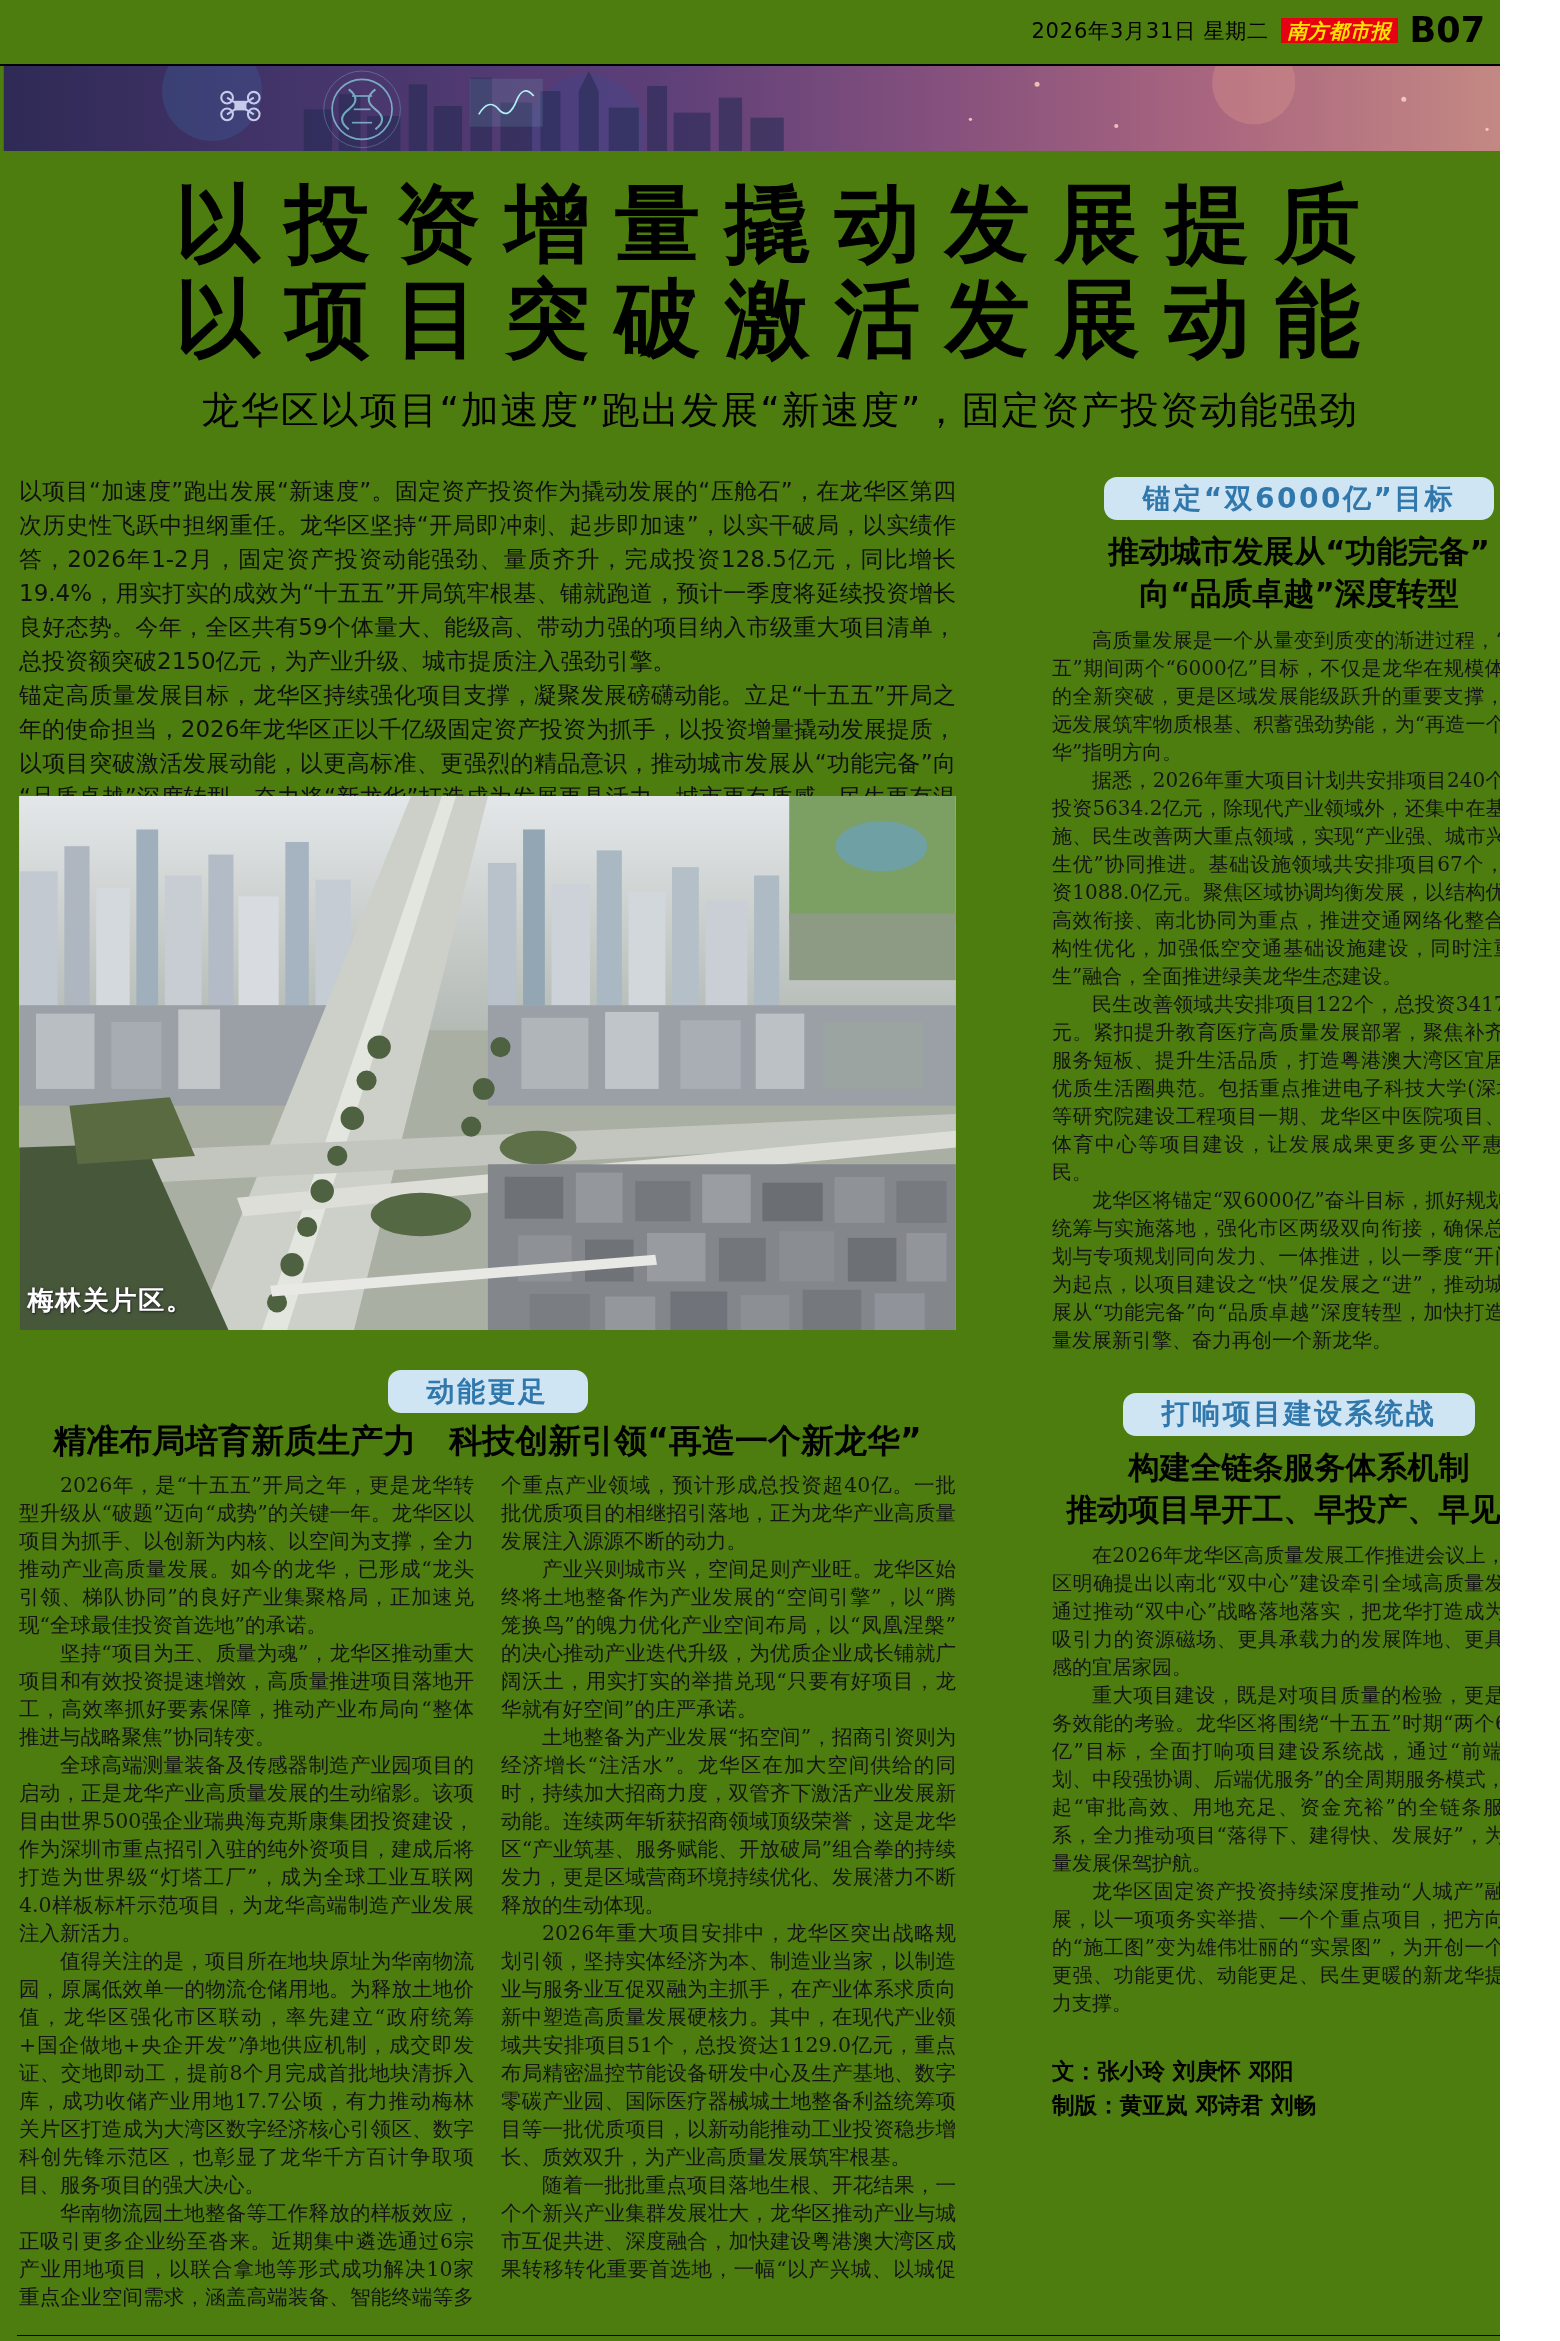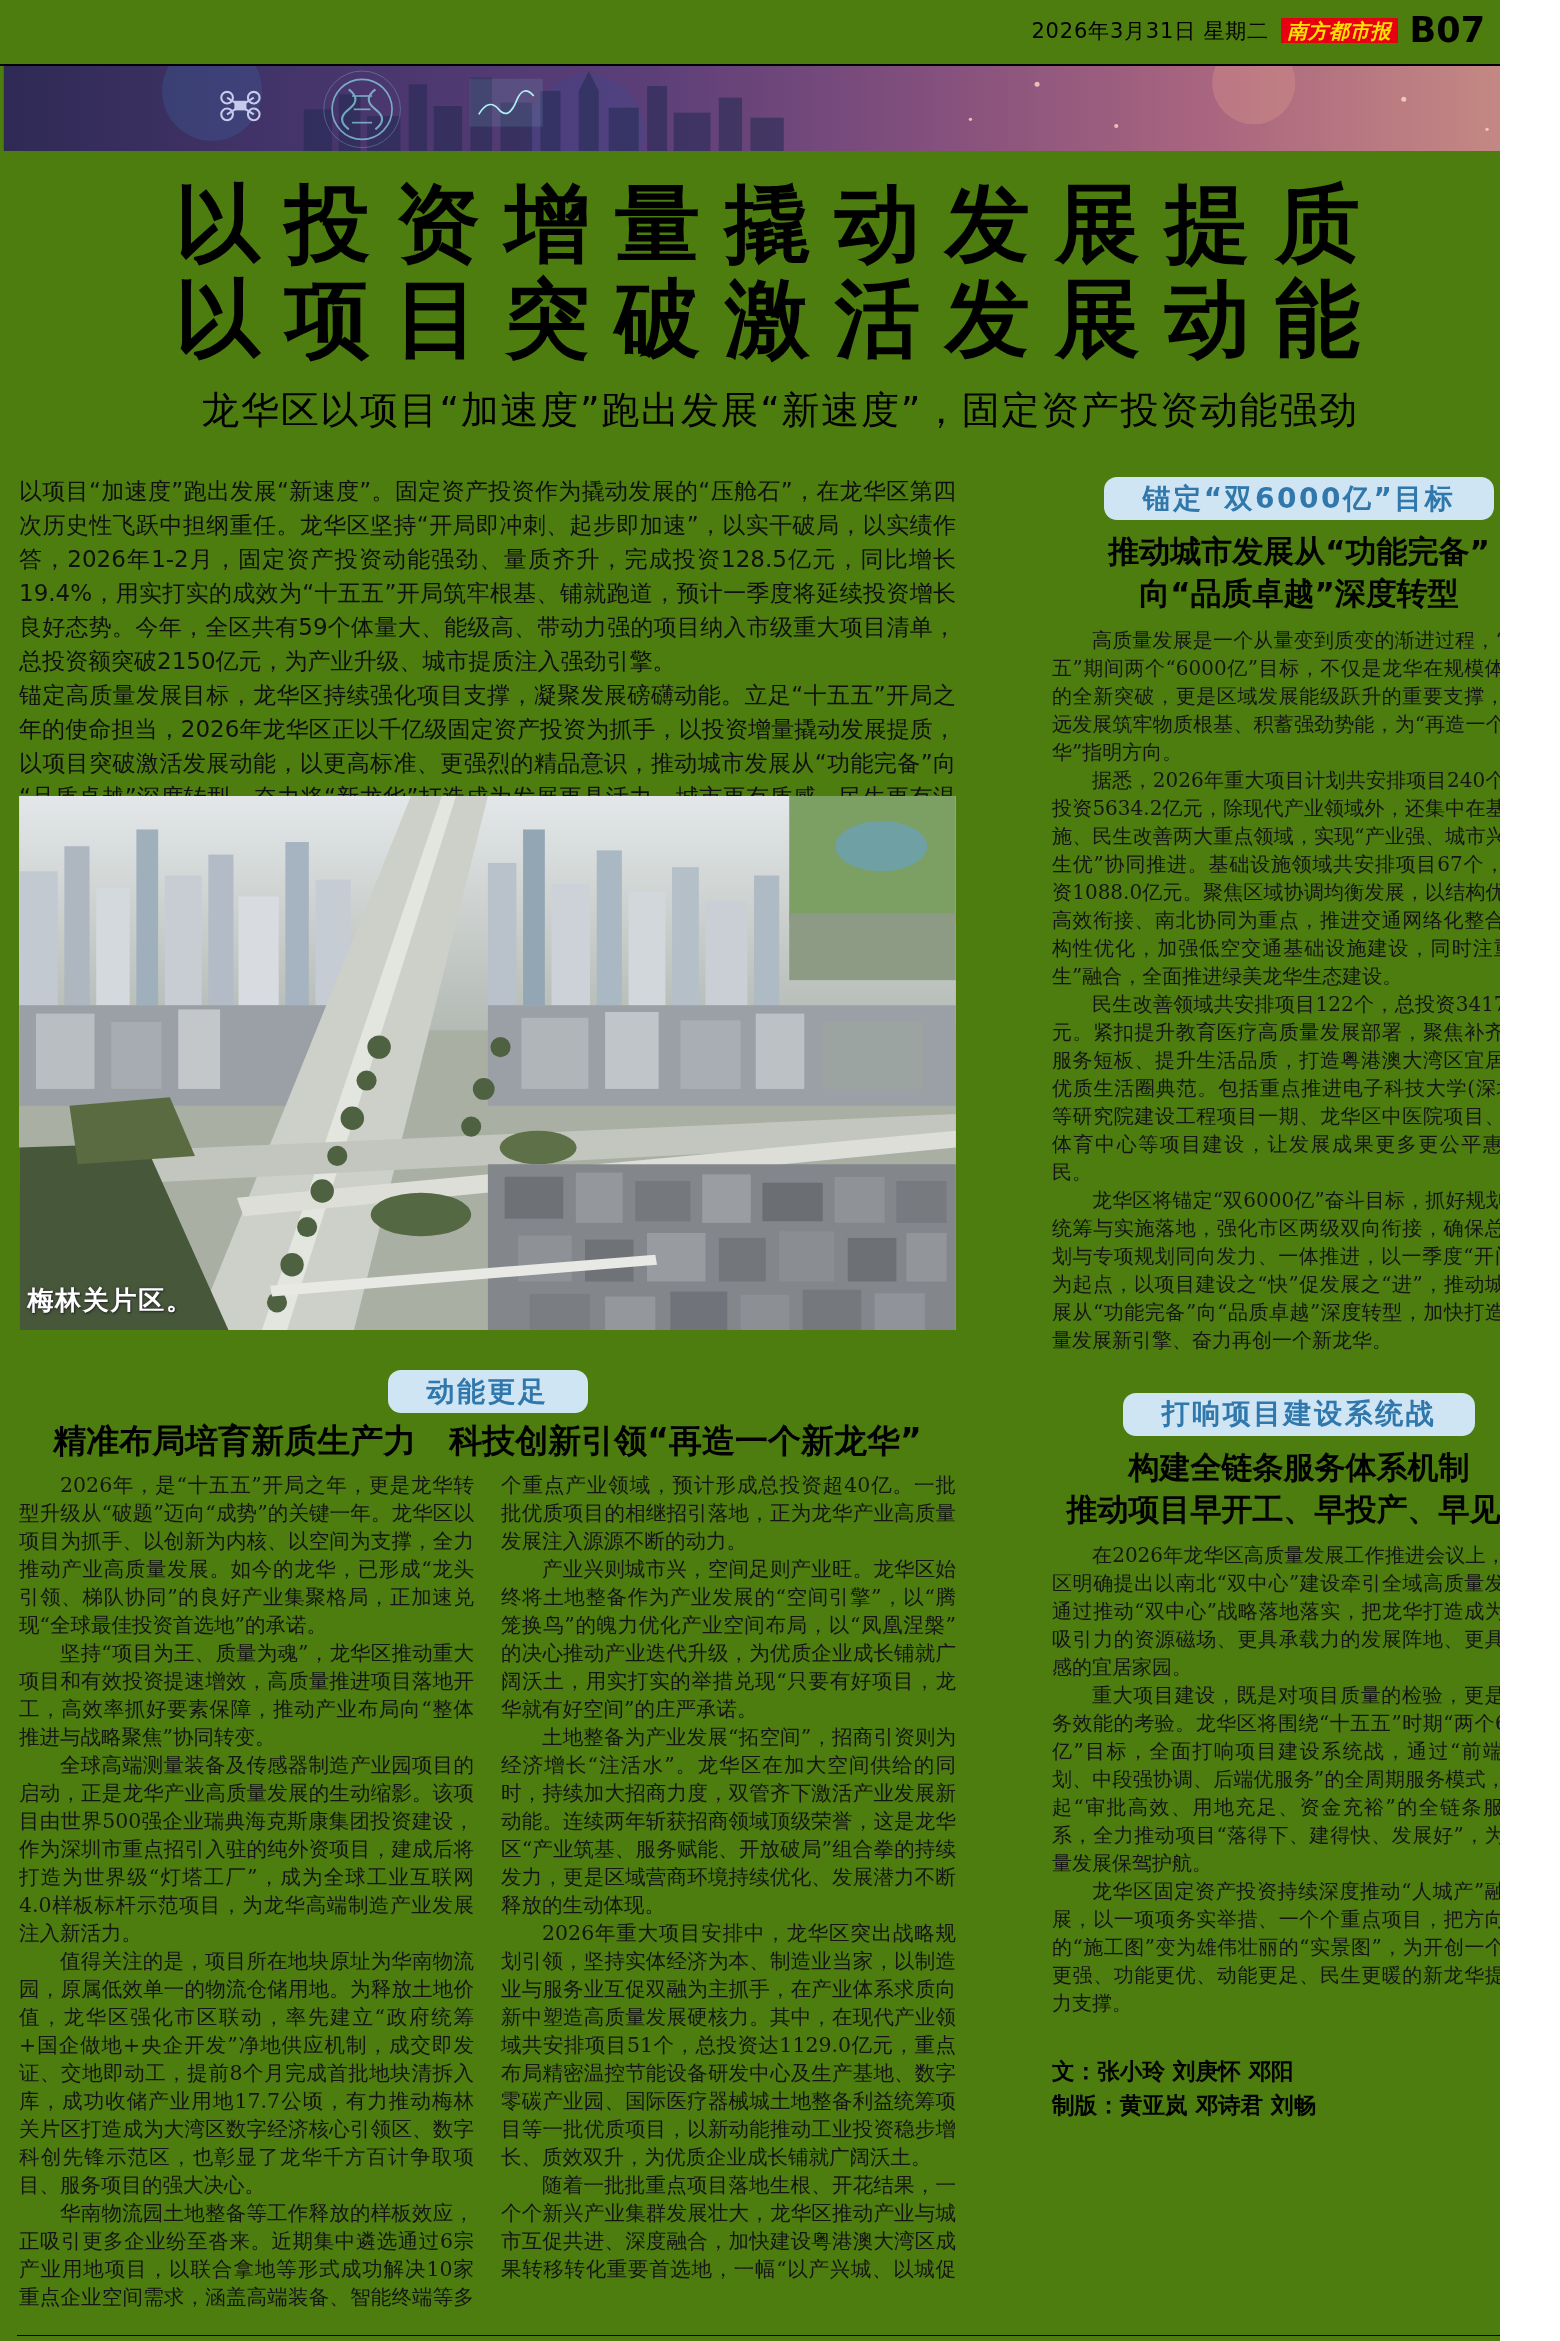--- a/index.html
+++ b/index.html
@@ -259,21 +259,21 @@
   </div>
   <div id="industry-headline">精准布局培育新质生产力　科技创新引领“再造一个新龙华”</div>
   <div id="industry-body" class="serif">
       <p>2026年，是“十五五”开局之年，更是龙华转型升级从“破题”迈向“成势”的关键一年。龙华区以项目为抓手、以创新为内核、以空间为支撑，全力推动产业高质量发展。如今的龙华，已形成“龙头引领、梯队协同”的良好产业集聚格局，正加速兑现“全球最佳投资首选地”的承诺。</p>
       <p>坚持“项目为王、质量为魂”，龙华区推动重大项目和有效投资提速增效，高质量推进项目落地开工，高效率抓好要素保障，推动产业布局向“整体推进与战略聚焦”协同转变。</p>
       <p>全球高端测量装备及传感器制造产业园项目的启动，正是龙华产业高质量发展的生动缩影。该项目由世界500强企业瑞典海克斯康集团投资建设，作为深圳市重点招引入驻的纯外资项目，建成后将打造为世界级“灯塔工厂”，成为全球工业互联网4.0样板标杆示范项目，为龙华高端制造产业发展注入新活力。</p>
       <p>值得关注的是，项目所在地块原址为华南物流园，原属低效单一的物流仓储用地。为释放土地价值，龙华区强化市区联动，率先建立“政府统筹+国企做地+央企开发”净地供应机制，成交即发证、交地即动工，提前8个月完成首批地块清拆入库，成功收储产业用地17.7公顷，有力推动梅林关片区打造成为大湾区数字经济核心引领区、数字科创先锋示范区，也彰显了龙华千方百计争取项目、服务项目的强大决心。</p>
       <p>华南物流园土地整备等工作释放的样板效应，正吸引更多企业纷至沓来。近期集中遴选通过6宗产业用地项目，以联合拿地等形式成功解决10家重点企业空间需求，涵盖高端装备、智能终端等多个重点产业领域，预计形成总投资超40亿。一批批优质项目的相继招引落地，正为龙华产业高质量发展注入源源不断的动力。</p>
       <p>产业兴则城市兴，空间足则产业旺。龙华区始终将土地整备作为产业发展的“空间引擎”，以“腾笼换鸟”的魄力优化产业空间布局，以“凤凰涅槃”的决心推动产业迭代升级，为优质企业成长铺就广阔沃土，用实打实的举措兑现“只要有好项目，龙华就有好空间”的庄严承诺。</p>
       <p>土地整备为产业发展“拓空间”，招商引资则为经济增长“注活水”。龙华区在加大空间供给的同时，持续加大招商力度，双管齐下激活产业发展新动能。连续两年斩获招商领域顶级荣誉，这是龙华区“产业筑基、服务赋能、开放破局”组合拳的持续发力，更是区域营商环境持续优化、发展潜力不断释放的生动体现。</p>
-      <p>2026年重大项目安排中，龙华区突出战略规划引领，坚持实体经济为本、制造业当家，以制造业与服务业互促双融为主抓手，在产业体系求质向新中塑造高质量发展硬核力。其中，在现代产业领域共安排项目51个，总投资达1129.0亿元，重点布局精密温控节能设备研发中心及生产基地、数字零碳产业园、国际医疗器械城土地整备利益统筹项目等一批优质项目，以新动能推动工业投资稳步增长、质效双升，为优质企业成长铺就广阔沃土。</p>
+      <p>2026年重大项目安排中，龙华区突出战略规划引领，坚持实体经济为本、制造业当家，以制造业与服务业互促双融为主抓手，在产业体系求质向新中塑造高质量发展硬核力。其中，在现代产业领域共安排项目51个，总投资达1129.0亿元，重点布局精密温控节能设备研发中心及生产基地、数字零碳产业园、国际医疗器械城土地整备利益统筹项目等一批优质项目，以新动能推动工业投资稳步增长、质效双升，为产业高质量发展筑牢根基。</p>
       <p>随着一批批重点项目落地生根、开花结果，一个个新兴产业集群发展壮大，龙华区推动产业与城市互促共进、深度融合，加快建设粤港澳大湾区成果转移转化重要首选地，一幅“以产兴城、以城促产、产城融合”的美好图景，正在龙华大地徐徐铺展。</p>
     </div>
 
   <div id="right-col">
     <div id="rc-sec1">
       <div class="rc-label-row">
         <span class="pill">锚定“双6000亿”目标</span>
       </div>
       <div class="rc-heading">
         <div>推动城市发展从“功能完备”</div>

